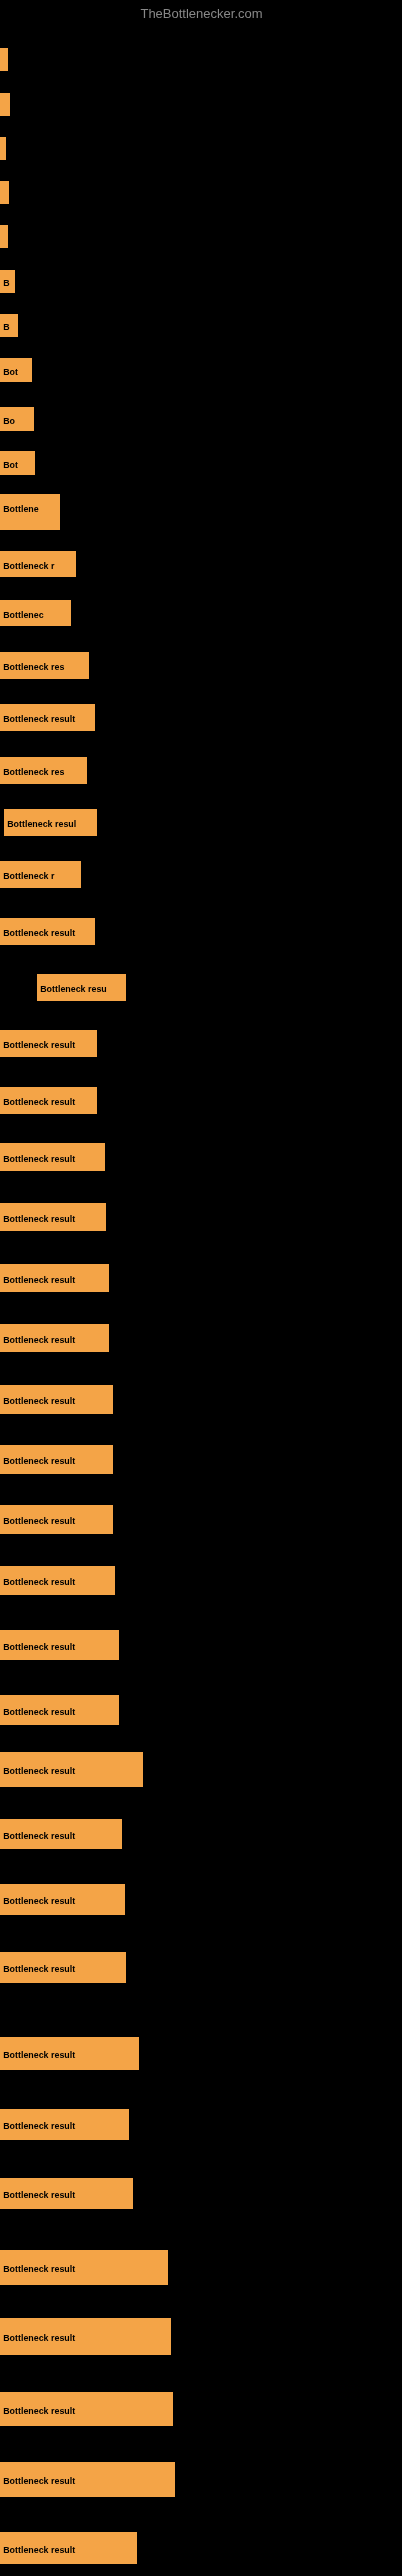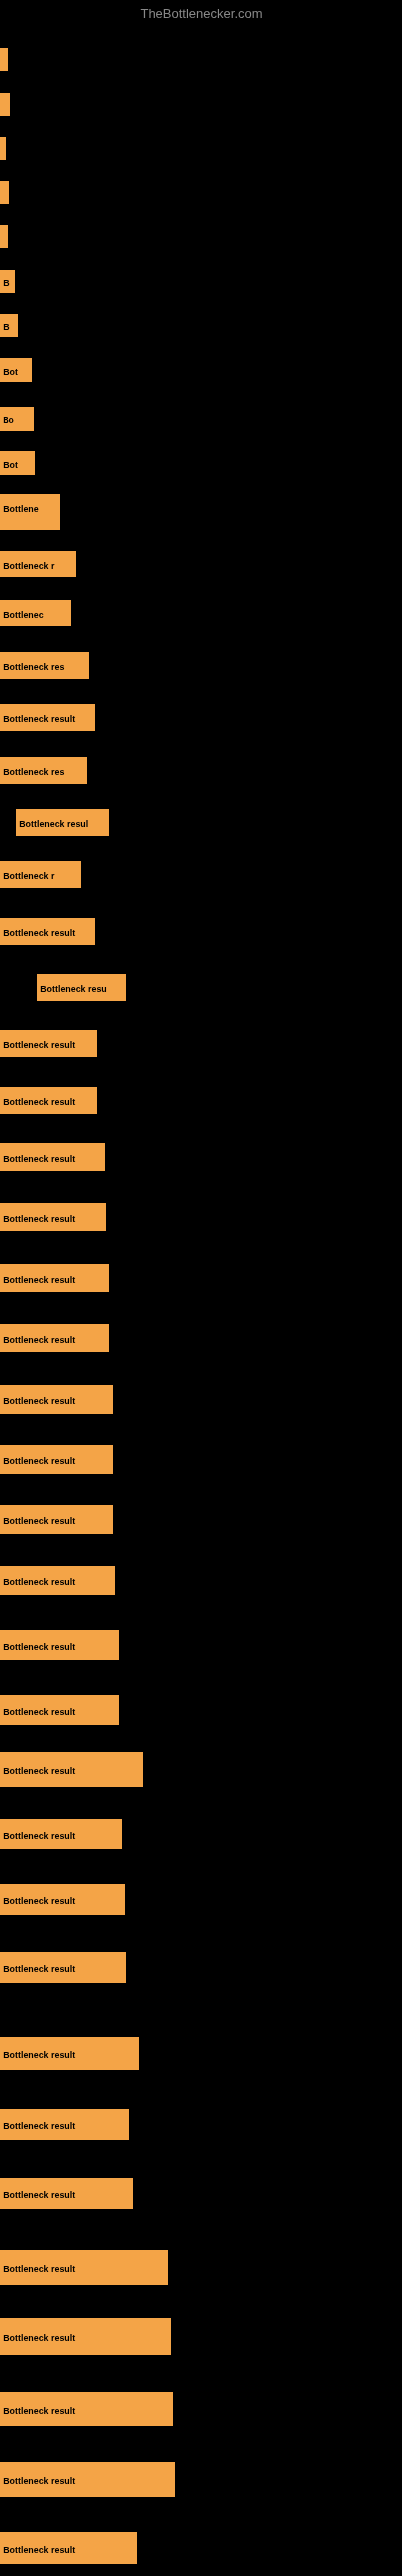--- a/index.html
+++ b/index.html
@@ -63,21 +63,21 @@
     <div class="bar-container" style="top: 270px; height: 22.5px; left: 0px; right: 0px;">
       <div class="bar-label" style="width: 14.5px; height: 22.5px; line-height: 22.5px; min-width: 14.5px;">B</div>
     </div>
     <div class="bar-container" style="top: 314px; height: 22.5px; left: 0px; right: 0px;">
       <div class="bar-label" style="width: 17.7px; height: 22.5px; line-height: 22.5px; min-width: 17.7px;">B</div>
     </div>
     <div class="bar-container" style="top: 358px; height: 24px; left: 0px; right: 0px;">
       <div class="bar-label" style="width: 32px; height: 24px; line-height: 24px; min-width: 32px;">Bot</div>
     </div>
     <div class="bar-container" style="top: 407px; height: 24px; left: 0px; right: 0px;">
-      <div class="bar-label" style="width: 34px; height: 24px; line-height: 24px; min-width: 34px; font-family: Liberation Mono, monospace;">Bo</div>
+      <div class="bar-label" style="width: 34px; height: 24px; line-height: 24px; min-width: 34px;">Bo</div>
     </div>
     <div class="bar-container" style="top: 451px; height: 24px; left: 0px; right: 0px;">
       <div class="bar-label" style="width: 35px; height: 24px; line-height: 24px; min-width: 35px;">Bot</div>
     </div>
     <div class="bar-container" style="top: 499px; height: 26px; left: 0px; right: 0px;">
       <div class="bar-label" style="width: 60px; height: 36px; line-height: 26px; min-width: 60px;">Bottlene</div>
     </div>
     <div class="bar-container" style="top: 551px; height: 26px; left: 0px; right: 0px;">
       <div class="bar-label" style="width: 76px; height: 26px; line-height: 26px; min-width: 76px;">Bottleneck r</div>
     </div>
@@ -86,21 +86,21 @@
     </div>
     <div class="bar-container" style="top: 652px; height: 26.6px; left: 0px; right: 0px;">
       <div class="bar-label" style="width: 89px; height: 26.6px; line-height: 26.6px; min-width: 89px;">Bottleneck res</div>
     </div>
     <div class="bar-container" style="top: 704px; height: 26.6px; left: 0px; right: 0px;">
       <div class="bar-label" style="width: 95px; height: 26.6px; line-height: 26.6px; min-width: 95px;">Bottleneck result</div>
     </div>
     <div class="bar-container" style="top: 757px; height: 26.6px; left: 0px; right: 0px;">
       <div class="bar-label" style="width: 87px; height: 26.6px; line-height: 26.6px; min-width: 87px;">Bottleneck res</div>
     </div>
-    <div class="bar-container" style="top: 809px; height: 26.6px; left: 16px; right: 0px;">
+    <div class="bar-container" style="top: 809px; height: 26.6px; left: 4px; right: 0px;">
       <div class="bar-label" style="width: 93px; height: 26.6px; line-height: 26.6px; min-width: 93px;">Bottleneck resul</div>
     </div>
     <div class="bar-container" style="top: 861px; height: 26.6px; left: 0px; right: 0px;">
       <div class="bar-label" style="width: 81px; height: 26.6px; line-height: 26.6px; min-width: 81px;">Bottleneck r</div>
     </div>
     <div class="bar-container" style="top: 918px; height: 27px; left: 0px; right: 0px;">
       <div class="bar-label" style="width: 95px; height: 27px; line-height: 27px; min-width: 95px;">Bottleneck result</div>
     </div>
     <div class="bar-container" style="top: 974px; height: 27px; left: 0px; right: 0px; padding-left: 37px;">
       <div class="bar-label" style="width: 89px; height: 27px; line-height: 27px; min-width: 89px;">Bottleneck resu</div>

